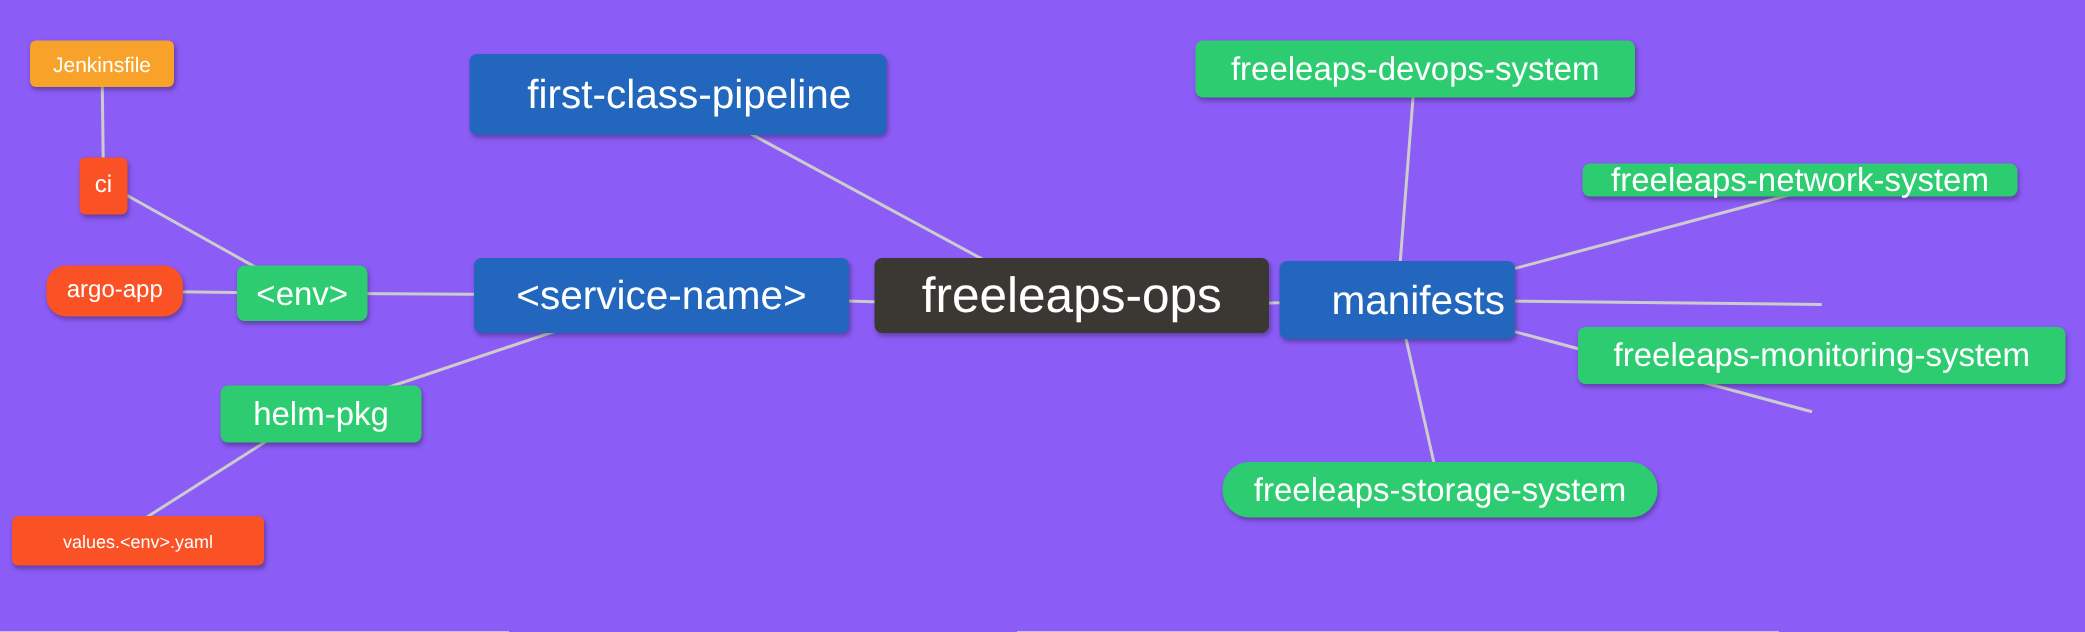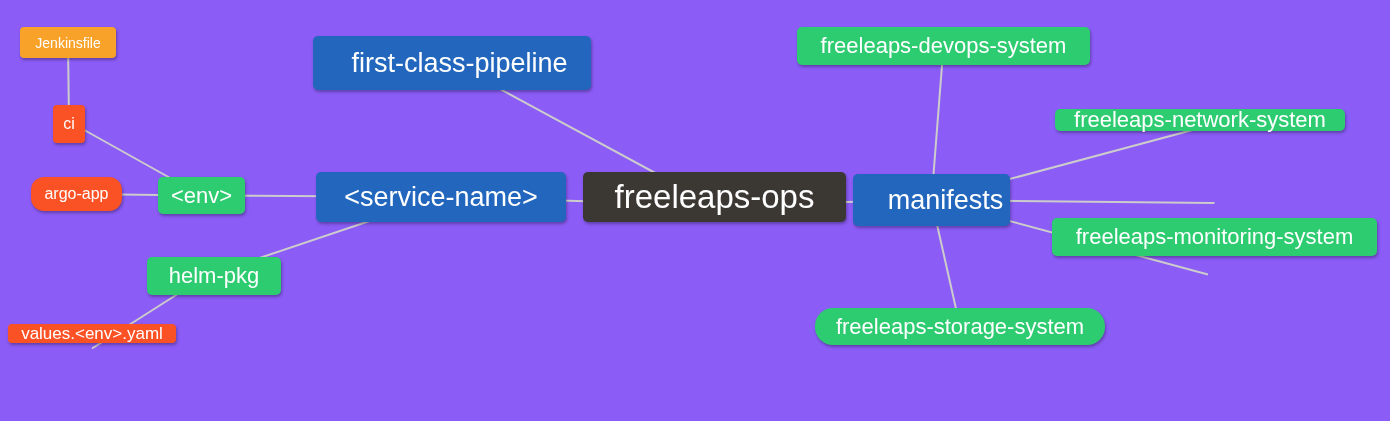--- a/index.html
+++ b/index.html
@@ -64,21 +64,21 @@
   <div class="node sm" style="left: 20px; top: 27px; width: 96px; height: 31px; font-size: 14px; background-color: rgb(248, 162, 42);">Jenkinsfile</div>
 
   <div class="node sm" style="left: 53px; top: 105px; width: 32px; height: 38px; font-size: 16px; background-color: rgb(250, 81, 37);">ci</div>
 
   <div class="node sm" style="left: 31px; top: 177px; width: 91px; height: 34px; font-size: 16px; background-color: rgb(250, 81, 37); border-radius: 13px;">argo-app</div>
 
   <div class="node" style="left: 158px; top: 177px; width: 87px; height: 37px; font-size: 22px; background-color: rgb(46, 204, 113);">&lt;env&gt;</div>
 
   <div class="node" style="left: 147px; top: 257px; width: 134px; height: 38px; font-size: 22px; background-color: rgb(46, 204, 113);">helm-pkg</div>
 
-  <div class="node sm" style="left: 8px; top: 324px; width: 168px; height: 19px; font-size: 17px; background-color: rgb(250, 81, 37);">values.&lt;env&gt;.yaml</div>
+  <div class="node sm" style="left: 8px; top: 344px; width: 168px; height: 33px; font-size: 12px; background-color: rgb(250, 81, 37);">values.&lt;env&gt;.yaml</div>
 
   <div class="node" style="left: 313px; top: 36px; width: 278px; height: 54px; font-size: 27px; background-color: rgb(34, 103, 189); padding-left: 15px;">first-class-pipeline</div>
 
   <div class="node" style="left: 316px; top: 172px; width: 250px; height: 50px; font-size: 27px; background-color: rgb(34, 103, 189);">&lt;service-name&gt;</div>
 
   <div class="node" style="left: 583px; top: 172px; width: 263px; height: 50px; font-size: 33px; background-color: rgb(59, 56, 52);">freeleaps-ops</div>
 
   <div class="node" style="left: 853px; top: 174px; width: 157px; height: 52px; font-size: 27px; background-color: rgb(34, 103, 189); padding-left: 28px;">manifests</div>
 
   <div class="node" style="left: 797px; top: 27px; width: 293px; height: 38px; font-size: 22px; background-color: rgb(46, 204, 113);">freeleaps-devops-system</div>

